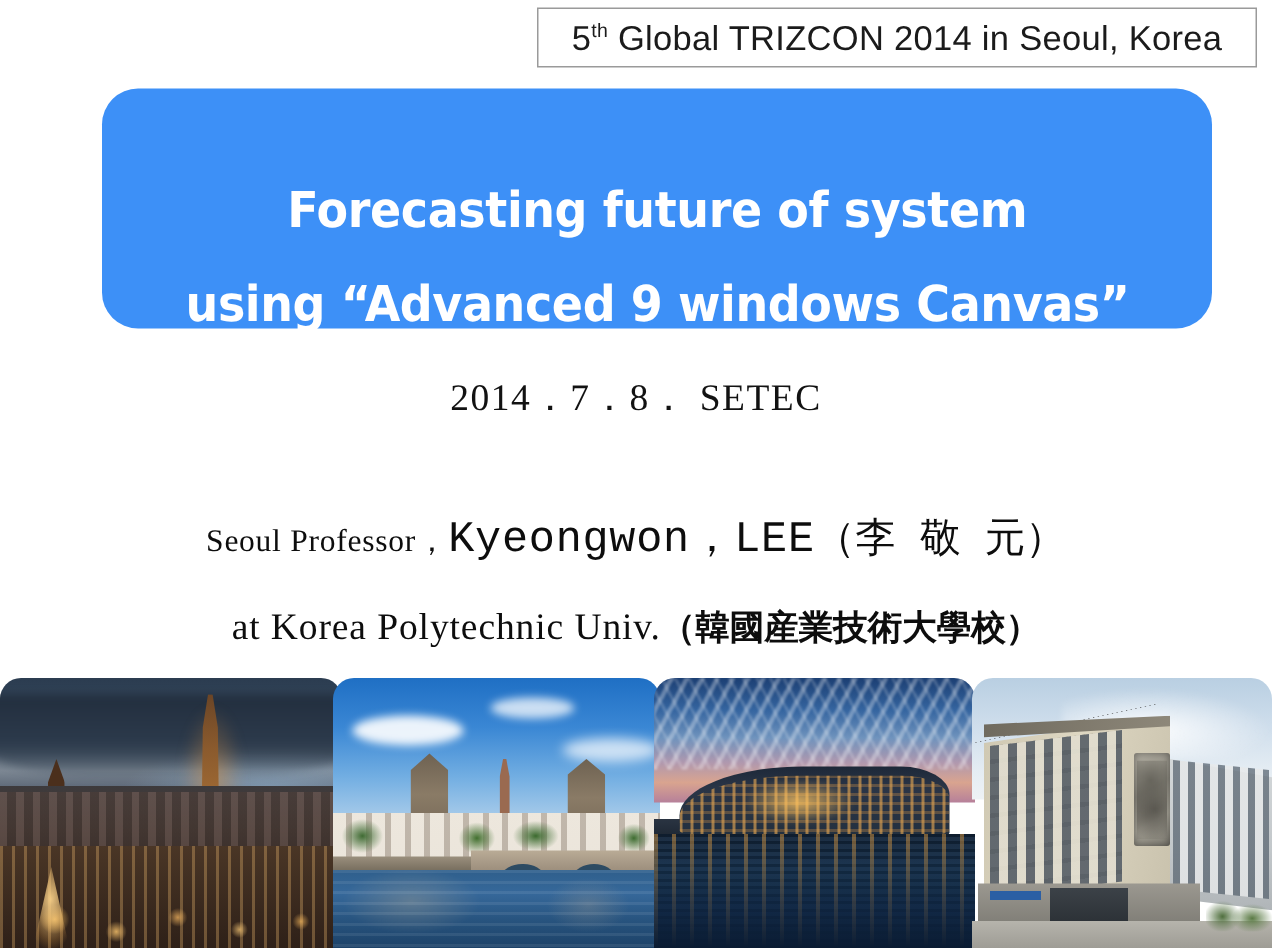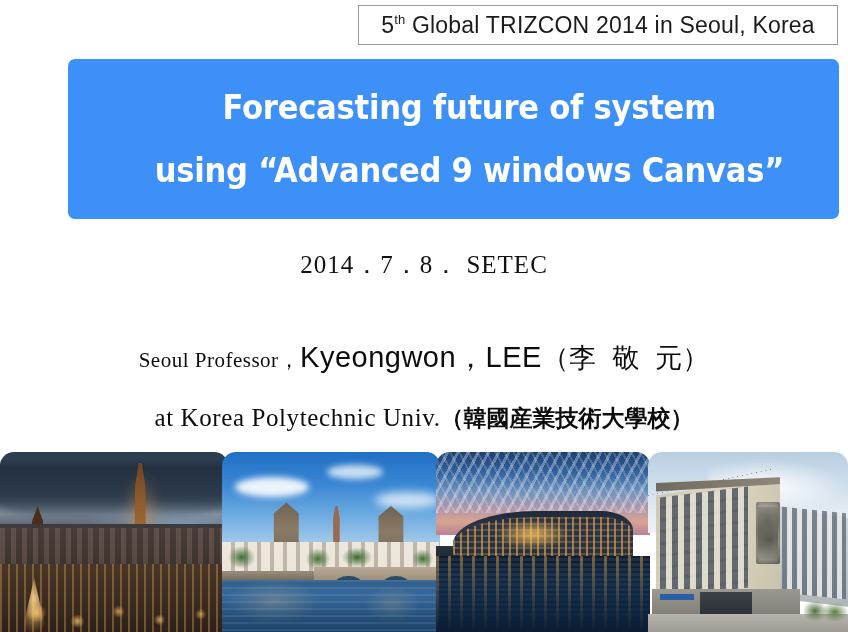--- a/index.html
+++ b/index.html
@@ -43,26 +43,25 @@
   }
 
   
   .title-box {
     position: absolute;
     left: 68px;
     top: 59px;
     width: 740px;
     height: 160px;
     background: #3d90f7;
-    border-radius: 7px;
+    border-radius: 24px;
     display: flex;
     flex-direction: column;
     align-items: center;
-    justify-content: center;
-    padding-left: 31px;
+    justify-content: flex-end;
   }
   .title-line {
     font-family: "DejaVu Sans", sans-serif;
     font-weight: bold;
     color: #ffffff;
     font-size: 33px;
     line-height: 1.0;
     letter-spacing: -0.3px;
     white-space: nowrap;
     transform: scaleX(0.93);
@@ -90,21 +89,21 @@
     text-align: center;
     color: #0d0d0d;
     white-space: nowrap;
   }
   .author-role {
     font-family: "Liberation Serif", serif;
     font-size: 21px;
     letter-spacing: 0.5px;
   }
   .author-name {
-    font-family: Liberation Sans, sans-serif;
+    font-family: Liberation Mono, monospace;
     font-size: 29px;
     letter-spacing: 0.5px;
   }
   .author-cjk {
     font-family: Liberation Mono, monospace;
     font-size: 27px;
   }
   .affil-line {
     position: absolute;
     left: 0;

